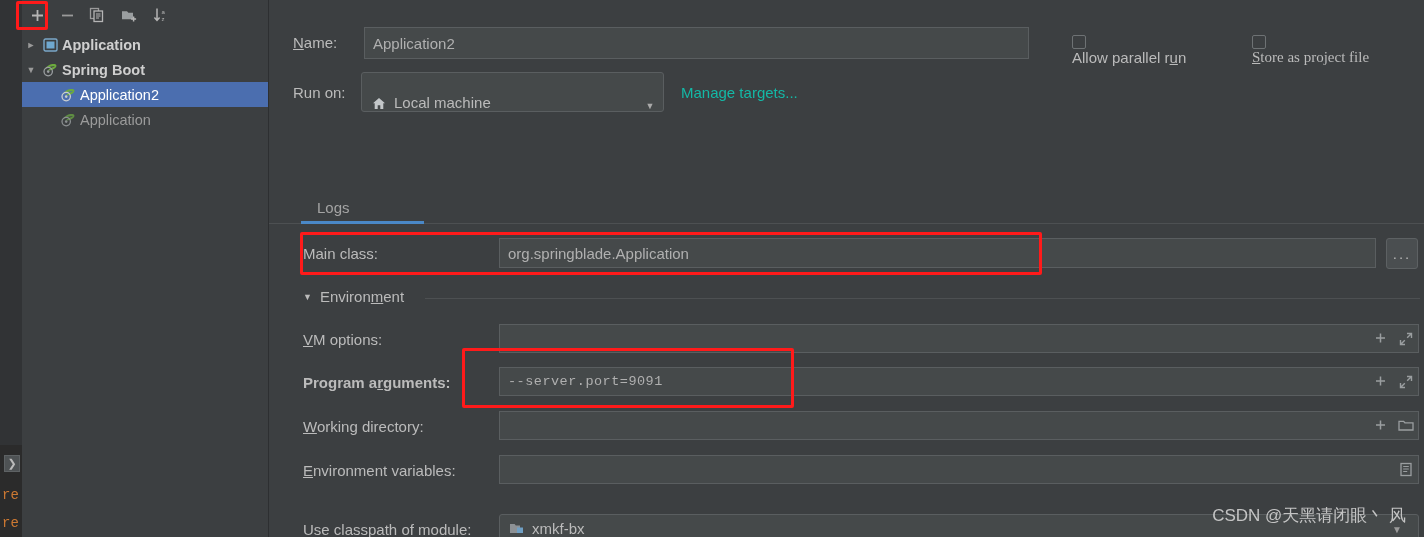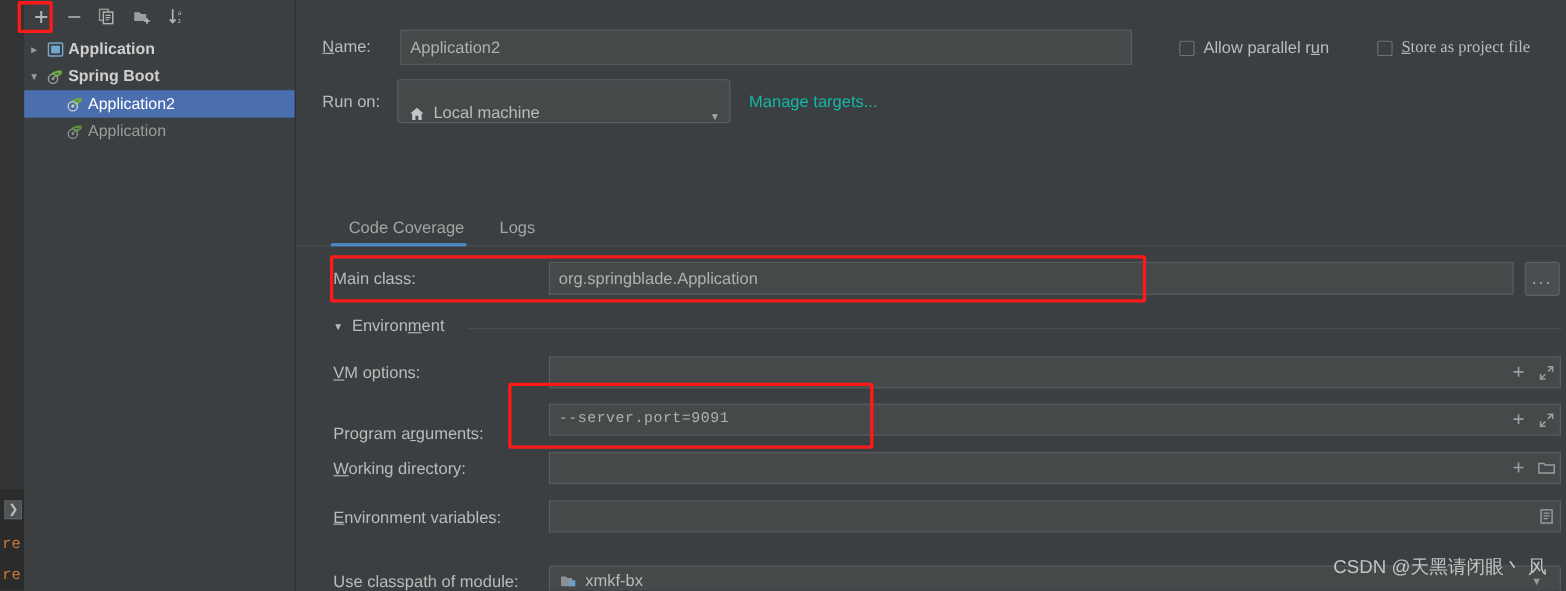--- a/index.html
+++ b/index.html
@@ -78,21 +78,21 @@
 
   .combo {
     position: absolute; background: #45494a; border: 1px solid #5a5e60; border-radius: 3px;
     color: #bbbbbb; font-size: 15px; display: flex; align-items: center; padding-left: 8px;
   }
   .combo .cval { flex: 1; }
   .combo .arrow { width: 26px; text-align: center; color: #aaaaaa; font-size: 9px; }
 
   .link { position: absolute; color: #14b8a6; font-size: 15px; white-space: nowrap; }
 
-  .checkbox-wrap { position: absolute; display: flex; align-items: center; color: #bbbbbb; font-size: 15px; white-space: nowrap; }
+  .checkbox-wrap { position: absolute; display: flex; color: #bbbbbb; font-size: 15px; white-space: nowrap; flex-direction: column; }
   .cbx { width: 14px; height: 14px; border: 1px solid #6e7274; background: #3c3f41; border-radius: 2px; margin-right: 8px; }
 
   .tabs { position: absolute; left: 32px; top: 190px; height: 34px; display: flex; }
   .tab {
     padding: 0 16px; height: 34px; display: flex; align-items: center;
     color: #a4a4a4; font-size: 15px; white-space: nowrap;
   }
   .tab.active { color: #d8d8d8; }
   .tab.active::after {
     content: ""; position: absolute; bottom: 0; left: 0; right: 0; height: 3px;
@@ -242,21 +242,20 @@
         </svg>
       </span>
       <span class="cval">Local machine</span>
       <span class="arrow">▼</span>
     </div>
     <div class="link" style="left:412px; top:84px;">Manage targets...</div>
 
 
     <div class="tabs-bottom"></div>
     <div class="tabs">
-      <div class="tab">Code Coverage</div>
       <div class="tab">Logs</div>
     </div>
     <div class="tab-underline"></div>
 
     <div class="lbl" style="left:34px; top:245px;">Main class:</div>
     <div class="txtfield" style="left:230px; top:238px; width:877px; height:30px;">org.springblade.Application</div>
     <div class="dots-btn" style="left:1117px; top:238px; width:32px; height:31px;">...</div>
 
     <div class="section-hdr" style="left:34px; top:288px;">
       <span class="tri">▼</span>
@@ -273,21 +272,21 @@
           </svg>
       </span>
       <span class="fbtn">
         <svg width="14" height="14" viewBox="0 0 14 14">
           <path d="M8 1.5h4.5V6M12.5 1.5L8.2 5.8" stroke="#9a9ea0" stroke-width="1.4" fill="none"></path>
           <path d="M6 12.5H1.5V8M1.5 12.5l4.3-4.3" stroke="#9a9ea0" stroke-width="1.4" fill="none"></path>
         </svg>
       </span>
     </div>
 
-    <div class="lbl" style="left:34px; top:386px;">Program a<u>r</u>guments:</div>
+    <div class="lbl" style="left:34px; top:374px;font-weight:bold;">Program a<u>r</u>guments:</div>
     <div class="txtfield mono" style="left:230px; top:367px; width:920px; height:29px;">--server.port=9091</div>
     <div class="fld-btns" style="left:1096px; top:367px; width:54px; height:29px;">
       <span class="fbtn">
         <svg width="13" height="13" viewBox="0 0 13 13">
             <path d="M6.5 1.5v9M2 6h9" stroke="#9a9ea0" stroke-width="1.5" fill="none"></path>
           </svg>
       </span>
       <span class="fbtn">
         <svg width="14" height="14" viewBox="0 0 14 14">
           <path d="M8 1.5h4.5V6M12.5 1.5L8.2 5.8" stroke="#9a9ea0" stroke-width="1.4" fill="none"></path>

